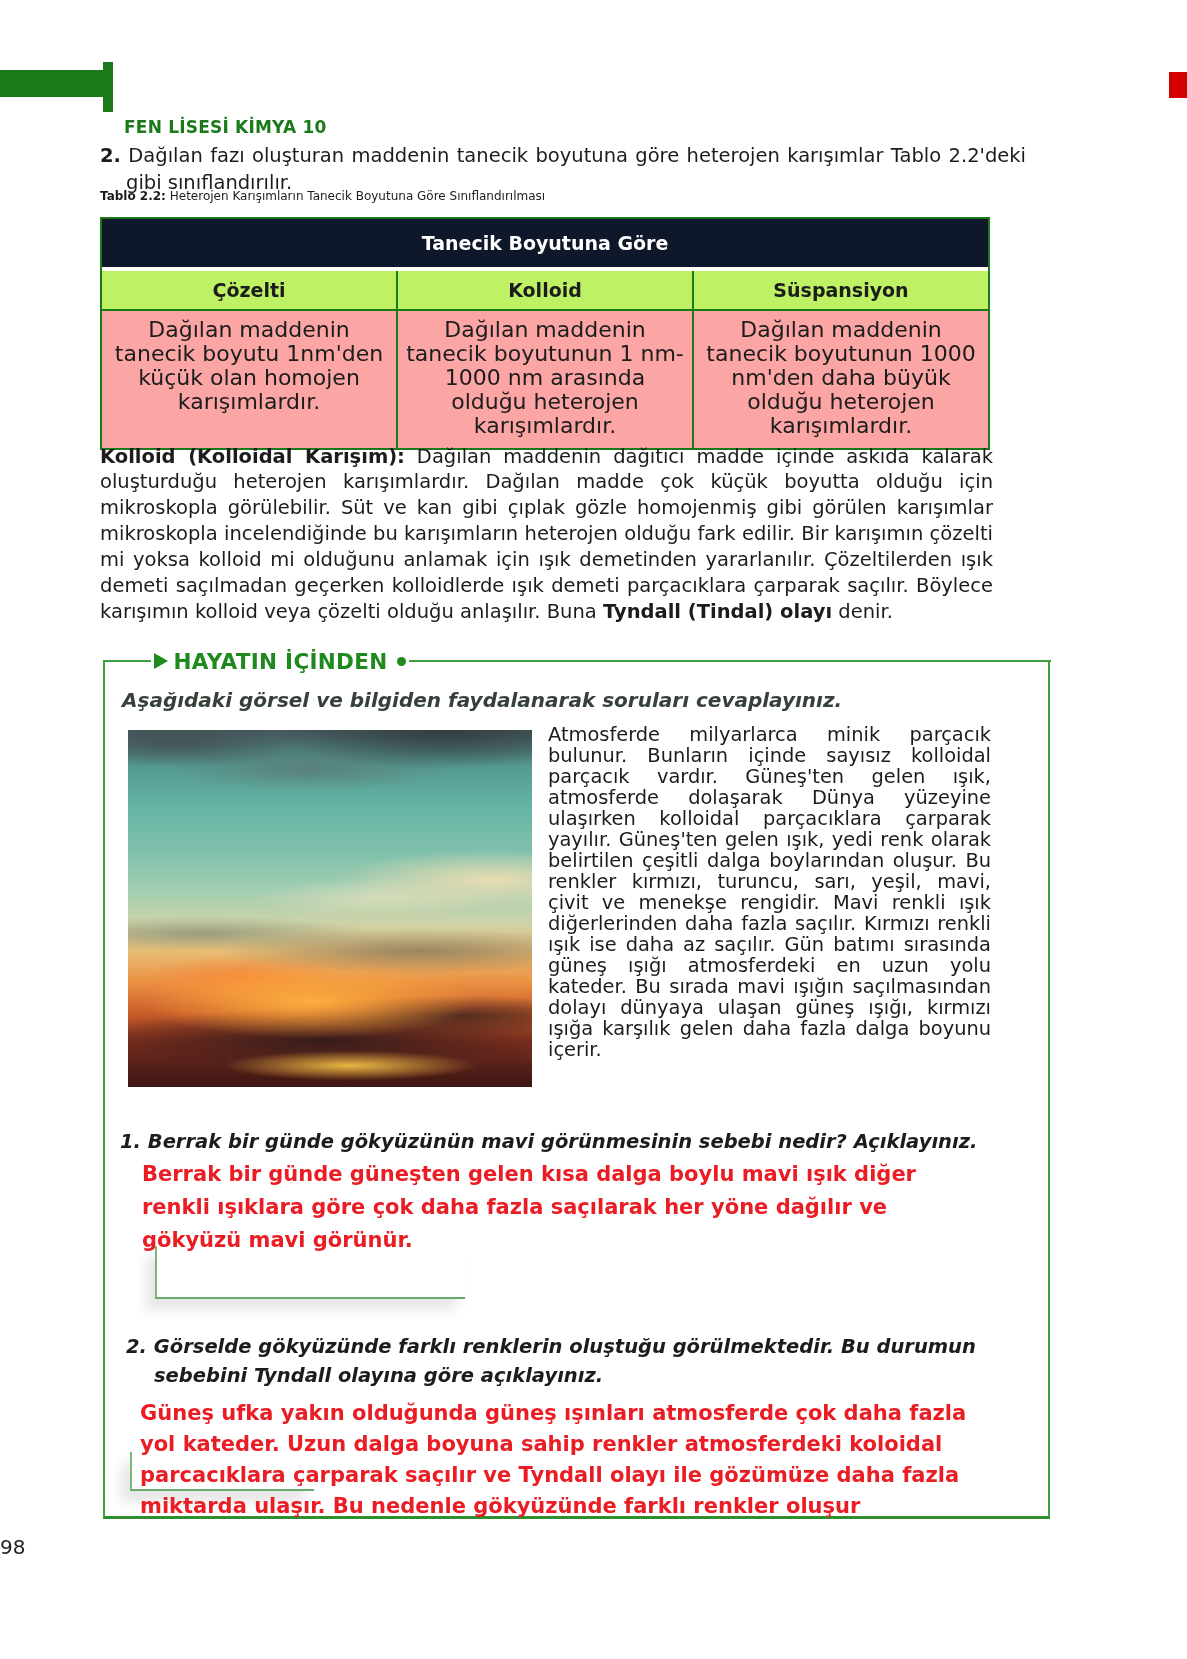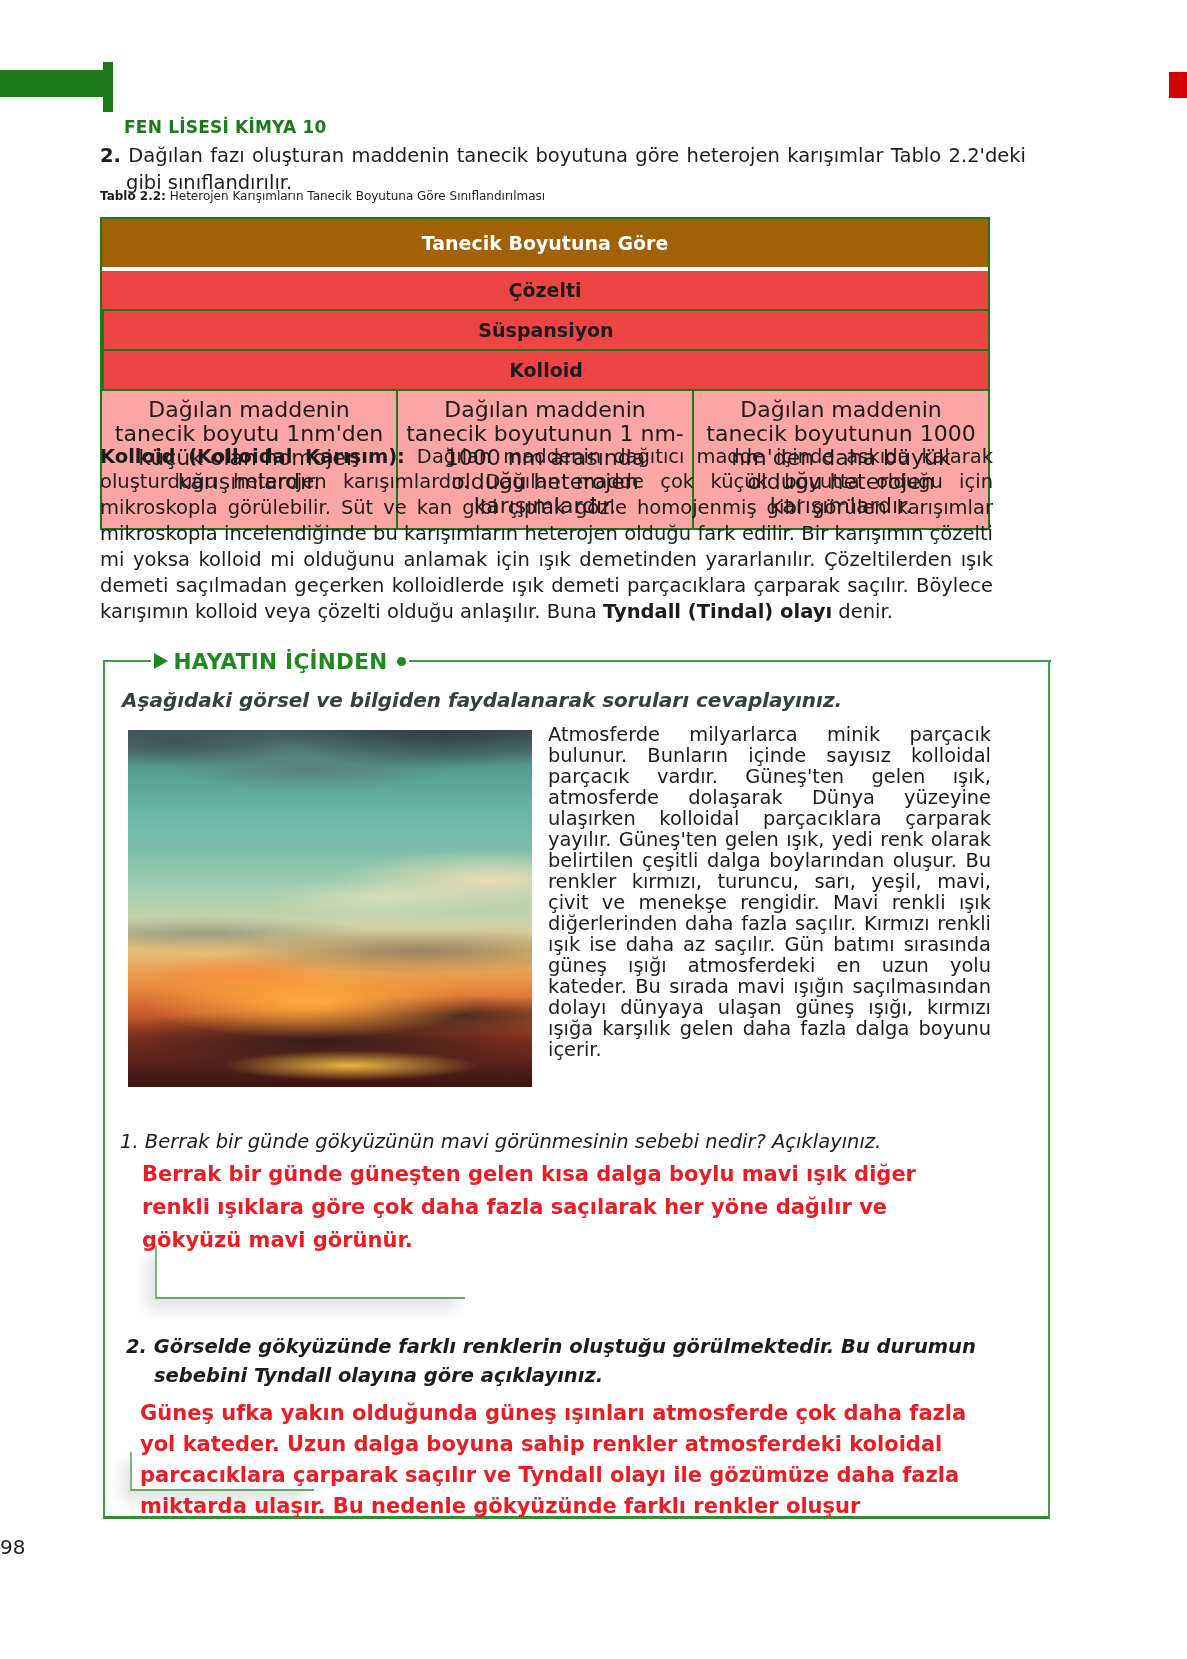--- a/index.html
+++ b/index.html
@@ -12,23 +12,23 @@
   .header-bar{position:absolute;left:0;top:70px;width:103px;height:27px;background:#1a7a1a;}
   .header-tick{position:absolute;left:103px;top:62px;width:10px;height:50px;background:#1a7a1a;}
   .header-title{position:absolute;left:124px;top:73px;font-size:17px;font-weight:bold;color:#1a7a1a;letter-spacing:.2px;margin-top:44px;}
   .corner-mark{position:absolute;right:0;top:72px;width:18px;height:26px;background:#d40000;}
   
   .item2{position:absolute;left:100px;top:122px;width:900px;font-size:19.5px;line-height:27px;padding-left:26px;text-indent:-26px;text-align:justify;}
   .item2 b{font-weight:bold;}
   
   .tbl-caption{position:absolute;left:100px;top:189px;font-size:12px;}
   .tbl{position:absolute;left:100px;top:217px;width:890px;border:2px solid #1a7a1a;box-sizing:border-box;}
-  .tbl-header{background:#a16207;color:#fff;font-weight:bold;text-align:center;font-size:19px;padding:13px 0;border-bottom:4px solid #ffffff;}
+  .tbl-header{background:#0f172a;color:#fff;font-weight:bold;text-align:center;font-size:19px;padding:13px 0;border-bottom:4px solid #ffffff;}
   .tbl-row{display:flex;}
-  .tbl-sub{background:#ef4444;flex-direction:column;}
+  .tbl-sub{background:#bef264;}
   .tbl-sub .cell{font-weight:bold;font-size:19px;padding:8px 6px;border-bottom:2px solid #1a7a1a;}
   .cell{flex:1;text-align:center;box-sizing:border-box;}
   .cell + .cell{border-left:2px solid #1a7a1a;}
   .tbl-body .cell{font-size:22px;line-height:24px;padding:7px 6px 10px;background:#fca5a5;}
   
   .kolloid{position:absolute;left:100px;top:424px;width:893px;font-size:19.5px;line-height:25.9px;text-align:justify;}
   .kolloid b{font-weight:bold;}
   
   .hi-box{position:absolute;left:103px;top:661px;width:947px;height:858px;box-sizing:border-box;
           border-left:2.5px solid #3f9e3f;border-right:2.5px solid #3f9e3f;border-bottom:3px solid #2f8f2f;}
@@ -53,21 +53,21 @@
       radial-gradient(ellipse 36% 10% at 28% 70%, rgba(246,132,56,.85), rgba(246,132,56,0) 70%),
       radial-gradient(ellipse 45% 6%  at 55% 94%, rgba(250,200,70,.9),  rgba(250,200,70,0) 70%),
       radial-gradient(ellipse 80% 12% at 48% 87%, rgba(46,26,26,.9),  rgba(46,26,26,0) 75%),
       radial-gradient(ellipse 60% 8%  at 82% 80%, rgba(62,36,30,.85), rgba(62,36,30,0) 70%),
       linear-gradient(180deg,#46585c 0%,#549a90 10%,#67b5a6 22%,#7fc0ac 34%,#a3ceb2 45%,
                       #cdd3a8 54%,#e9b96e 63%,#ea8f41 71%,#cc5f2b 79%,#84301e 87%,#57201a 94%,#3c1410 100%);
   }
   
   .info-text{position:absolute;left:548px;top:700px;width:443px;font-size:19.4px;line-height:21px;text-align:justify;margin-top:24px;}
   
-  .q1{position:absolute;left:120px;top:1130px;width:862px;font-size:19.5px;font-weight:normal;font-style:italic;}
+  .q1{position:absolute;left:120px;top:1130px;width:862px;font-size:19.5px;font-weight:bold;font-style:italic;}
   .a1{position:absolute;left:142px;top:1158px;width:834px;color:#ea1c24;font-weight:bold;font-size:21px;line-height:33px;z-index:2;}
   .answer-outline-1{position:absolute;left:155px;top:1246px;width:308px;height:51px;z-index:1;
       border-left:2px solid #7ab87a;border-bottom:2px solid #69a869;
       box-shadow:-9px 11px 12px rgba(0,0,0,.10);}
   .q2{position:absolute;left:126px;top:1332px;width:858px;font-size:19.5px;font-weight:bold;font-style:italic;line-height:29px;padding-left:28px;text-indent:-28px;}
   .a2{position:absolute;left:140px;top:1398px;width:858px;color:#ea1c24;font-weight:bold;font-size:21px;line-height:31px;z-index:2;}
   .answer-outline-2{position:absolute;left:130px;top:1452px;width:182px;height:37px;z-index:1;
       border-left:2px solid #7ab87a;border-bottom:2px solid #69a869;
       box-shadow:-9px 11px 12px rgba(0,0,0,.10);}
   
@@ -82,22 +82,22 @@
 <div class="corner-mark"></div>
 
 <p class="item2"><b>2.</b><span> Dağılan fazı oluşturan maddenin tanecik boyutuna göre heterojen karışımlar Tablo 2.2'deki gibi sınıflandırılır.</span></p>
 
 <div class="tbl-caption"><b>Tablo 2.2:</b><span> Heterojen Karışımların Tanecik Boyutuna Göre Sınıflandırılması</span></div>
 
 <div class="tbl">
   <div class="tbl-header">Tanecik Boyutuna Göre</div>
   <div class="tbl-row tbl-sub">
     <div class="cell">Çözelti</div>
+    <div class="cell">Kolloid</div>
     <div class="cell">Süspansiyon</div>
-    <div class="cell">Kolloid</div>
   </div>
   <div class="tbl-row tbl-body">
     <div class="cell">Dağılan maddenin tanecik boyutu 1nm'den küçük olan homojen karışımlardır.</div>
     <div class="cell">Dağılan maddenin tanecik boyutunun 1 nm-1000 nm arasında olduğu heterojen karışımlardır.</div>
     <div class="cell">Dağılan maddenin tanecik boyutunun 1000 nm'den daha büyük olduğu heterojen karışımlardır.</div>
   </div>
 </div>
 
 <p class="kolloid"><b>Kolloid (Kolloidal Karışım):</b><span> Dağılan maddenin dağıtıcı madde içinde askıda kalarak oluşturduğu heterojen karışımlardır. Dağılan madde çok küçük boyutta olduğu için mikroskopla görülebilir. Süt ve kan gibi çıplak gözle homojenmiş gibi görülen karışımlar mikroskopla incelendiğinde bu karışımların heterojen olduğu fark edilir. Bir karışımın çözelti mi yoksa kolloid mi olduğunu anlamak için ışık demetinden yararlanılır. Çözeltilerden ışık demeti saçılmadan geçerken kolloidlerde ışık demeti parçacıklara çarparak saçılır. Böylece karışımın kolloid veya çözelti olduğu anlaşılır. Buna </span><b>Tyndall (Tindal) olayı</b><span> denir.</span></p>
 

